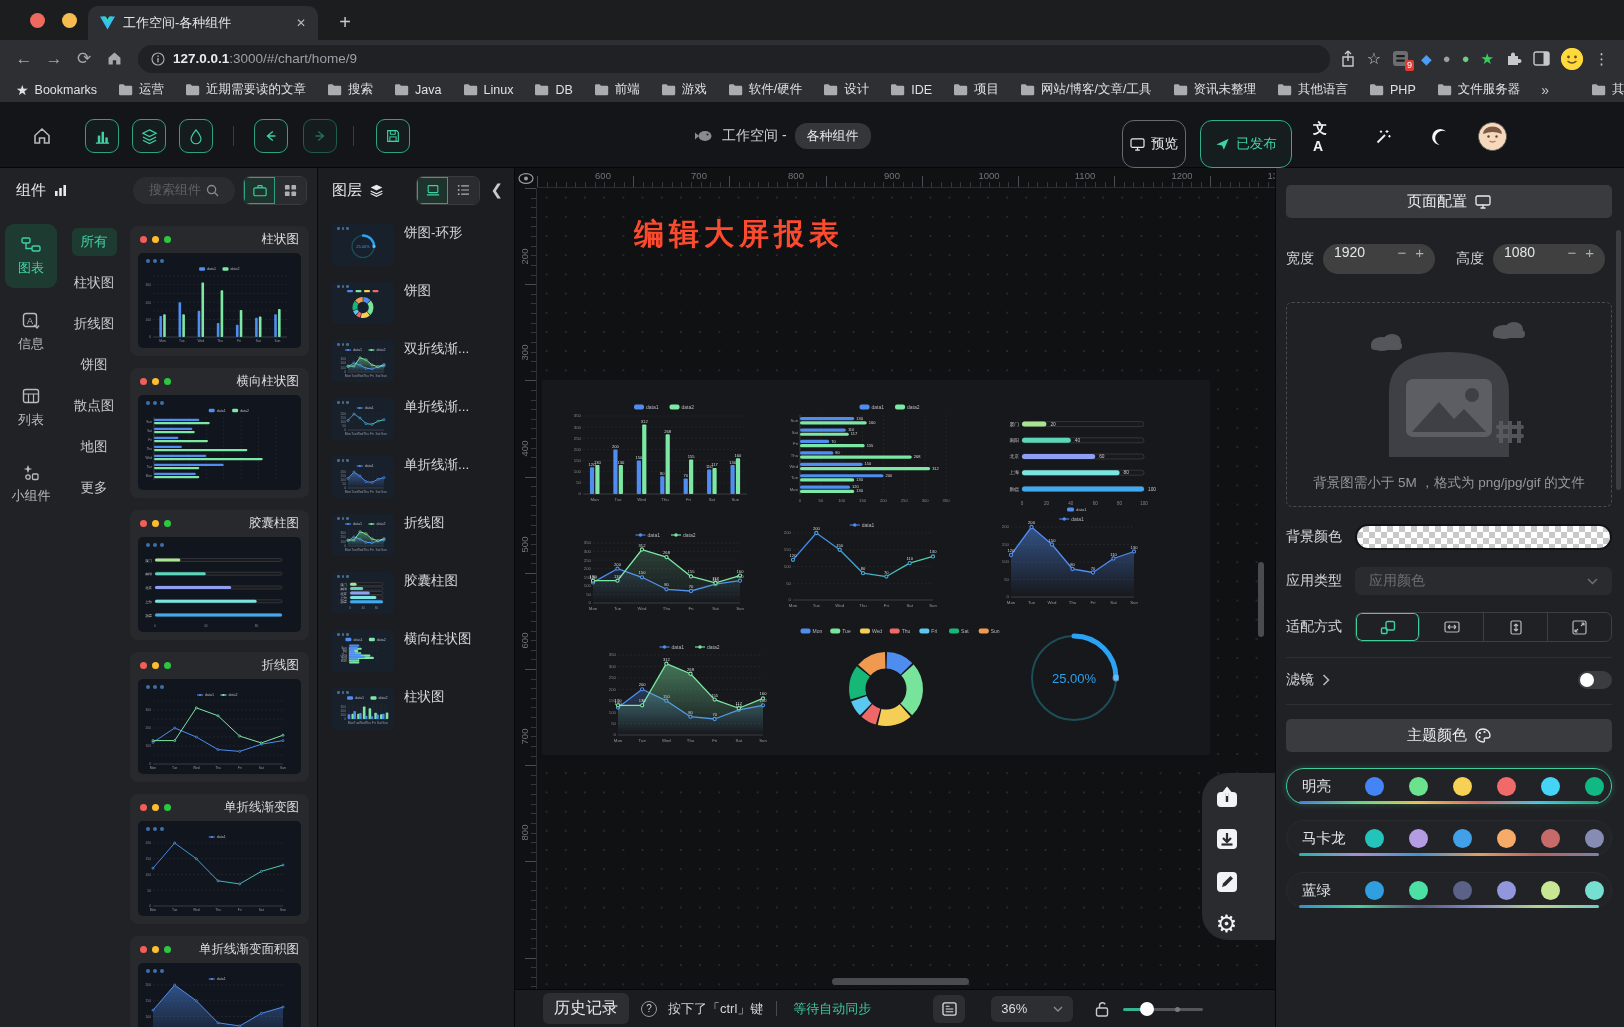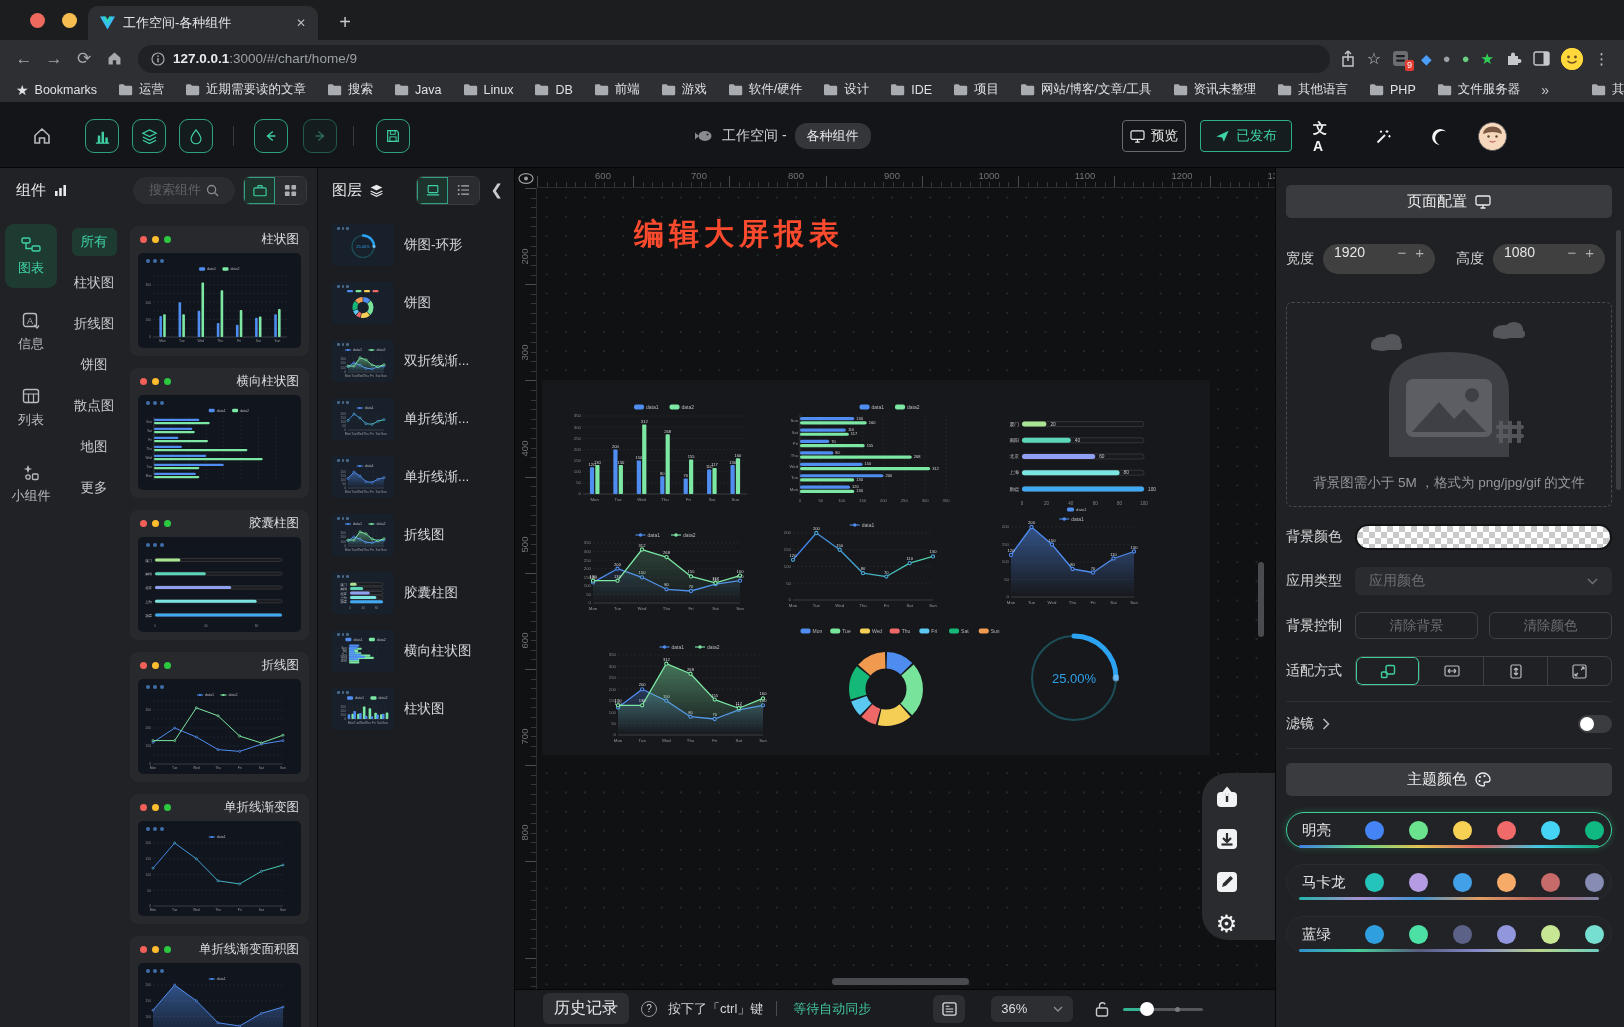--- a/index.html
+++ b/index.html
@@ -24,21 +24,21 @@
 .bm,.bm-lab{display:flex;align-items:center;gap:6px;white-space:nowrap}
 .bm-list{display:flex;align-items:center;gap:21px}
 .bm-div{width:1px;height:14px;background:#5a5b5e}
 
 .apptoolbar{position:absolute;top:103px;left:0;right:0;height:65px;background:#141518;border-bottom:1px solid #060607}
 .tb-btn{position:absolute;top:16px;width:34px;height:34px;border:1px solid #2ea184;border-radius:9px;display:flex;align-items:center;justify-content:center;background:rgba(52,199,163,.04)}
 .tb-btn.dim{border-color:#1f5c4c}
 .tb-sep{position:absolute;top:23px;width:1px;height:20px;background:#3a3b3e}
 .tb-title{position:absolute;left:694px;top:0;height:65px;display:flex;align-items:center;gap:8px;font-size:14px;color:#cfd0d3}
 .ws-pill{background:#35363a;border-radius:12px;padding:4px 12px;font-size:13px;color:#e6e7e9}
-.tb-right-btn{position:absolute;top:17px;height:32px;border-radius:4px;display:flex;align-items:center;justify-content:center;gap:6px;font-size:13.5px}
+.tb-right-btn{position:absolute;top:17px;height:48px;border-radius:12px;display:flex;align-items:center;justify-content:center;gap:6px;font-size:13.5px}
 .btn-preview{left:1122px;width:64px;border:1px solid #696a6e;color:#e8e9ea}
 .btn-publish{left:1200px;width:92px;border:1px solid #2fae8d;color:#3fd3a4;background:rgba(47,174,141,.06)}
 .tb-ic{position:absolute;top:22px;width:24px;height:24px;display:flex;align-items:center;justify-content:center;color:#f2f3f4}
 .avatar{position:absolute;left:1478px;top:19px;width:29px;height:29px;border-radius:50%;background:#f6d8bc;overflow:hidden;border:1px solid #55565a}
 
 .leftpanel{position:absolute;top:168px;left:0;width:318px;bottom:0;background:#202225;border-right:1px solid #0a0b0c}
 .lp-head{height:44px;display:flex;align-items:center;padding:0 10px 0 16px;gap:8px;font-size:15px;color:#e8e9eb}
 .search-pill{margin-left:auto;width:102px;height:27px;background:#2b2c30;border-radius:14px;display:flex;align-items:center;justify-content:center;gap:5px;color:#606166;font-size:13px}
 .tgl-group{display:flex;border-radius:7px;overflow:hidden;border:1px solid #3a3b3f}
 .tgl{width:31px;height:27px;display:flex;align-items:center;justify-content:center;background:#2b2c30}
@@ -58,21 +58,21 @@
 .card-prev{margin:0 8px;height:95px;background:#11151d;border-radius:5px;position:relative}
 .pdots{display:flex;gap:3px;padding:6px 0 0 8px}
 .pdot{width:4px;height:4px;border-radius:50%;background:#3f6ea8}
 .card-prev svg{position:absolute;left:2px;top:12px}
 
 .layerpanel{position:absolute;top:168px;left:318px;width:197px;bottom:0;background:#1c1d20;border-right:1px solid #060708}
 .layp-head{height:44px;display:flex;align-items:center;padding:0 8px 0 14px;gap:7px;font-size:15px;color:#e8e9eb}
 .layp-head .tgl-group{margin-left:auto}
 .collapse{color:#c9cacd;font-size:15px;padding:0 3px}
 .lay-list{padding:12px 0 0 14px;display:flex;flex-direction:column;gap:16px}
-.lay-item{display:flex;align-items:center;gap:10px}
+.lay-item{display:flex;gap:10px}
 .lay-thumb{width:62px;height:42px;background:#18202c;border-radius:4px;position:relative;flex:none}
 .lay-thumb .tdots{display:flex;gap:2px;padding:3px 0 0 5px}
 .lay-thumb .tdot{width:2.5px;height:2.5px;border-radius:50%;background:#4a6a8a}
 .lay-thumb svg{position:absolute;left:3px;top:6px}
 .lay-label{font-size:13.5px;color:#d6d7da}
 
 .canvas{position:absolute;left:515px;top:168px;width:760px;height:821px;background:#101113;overflow:hidden}
 .grid{position:absolute;left:22px;top:20px;right:0;bottom:0;background-image:radial-gradient(#27292c 1px,transparent 1.3px);background-size:19.2px 19.2px}
 .hruler{position:absolute;left:22px;top:0;right:0;height:20px;border-bottom:1px solid #2c2d30;background-image:repeating-linear-gradient(90deg,#4a4c50 0 1px,transparent 1px 96.2px),repeating-linear-gradient(90deg,#35373b 0 1px,transparent 1px 9.62px);background-size:100% 11px,100% 5px;background-repeat:no-repeat;background-position:left bottom,left bottom}
 .hruler span{position:absolute;top:2px;font-size:9.5px;color:#737478;transform:translateX(-50%)}
@@ -1775,27 +1775,20 @@
   <div class="prop-row">
     <span>应用类型</span>
     <span class="select">
       <span>应用颜色</span>
       <svg class="chev" width="11" height="7" viewBox="0 0 11 7">
           <path d="M1 1 L5.5 5.5 L10 1" fill="none" stroke="#6f7073" stroke-width="1.5"></path>
         </svg>
     </span>
   </div>
   <div class="prop-row">
-    <span>背景控制</span>
-    <span style="margin-left:13px;flex:1;display:flex;gap:11px">
-      <span class="ghost-btn">清除背景</span>
-      <span class="ghost-btn">清除颜色</span>
-    </span>
-  </div>
-  <div class="prop-row">
     <span>适配方式</span>
     <span class="seg-group">
       <span class="seg selected">
         <svg width="16" height="15" viewBox="0 0 16 15">
             <rect x="6" y="1.5" width="8.5" height="8.5" rx="1.5" fill="none" stroke="#3ecf9a" stroke-width="1.4"></rect>
             <rect x="1.5" y="8" width="5.5" height="5.5" rx="1" fill="none" stroke="#3ecf9a" stroke-width="1.4"></rect>
           </svg>
       </span>
       <span class="seg">
         <svg width="16" height="12" viewBox="0 0 16 12">

